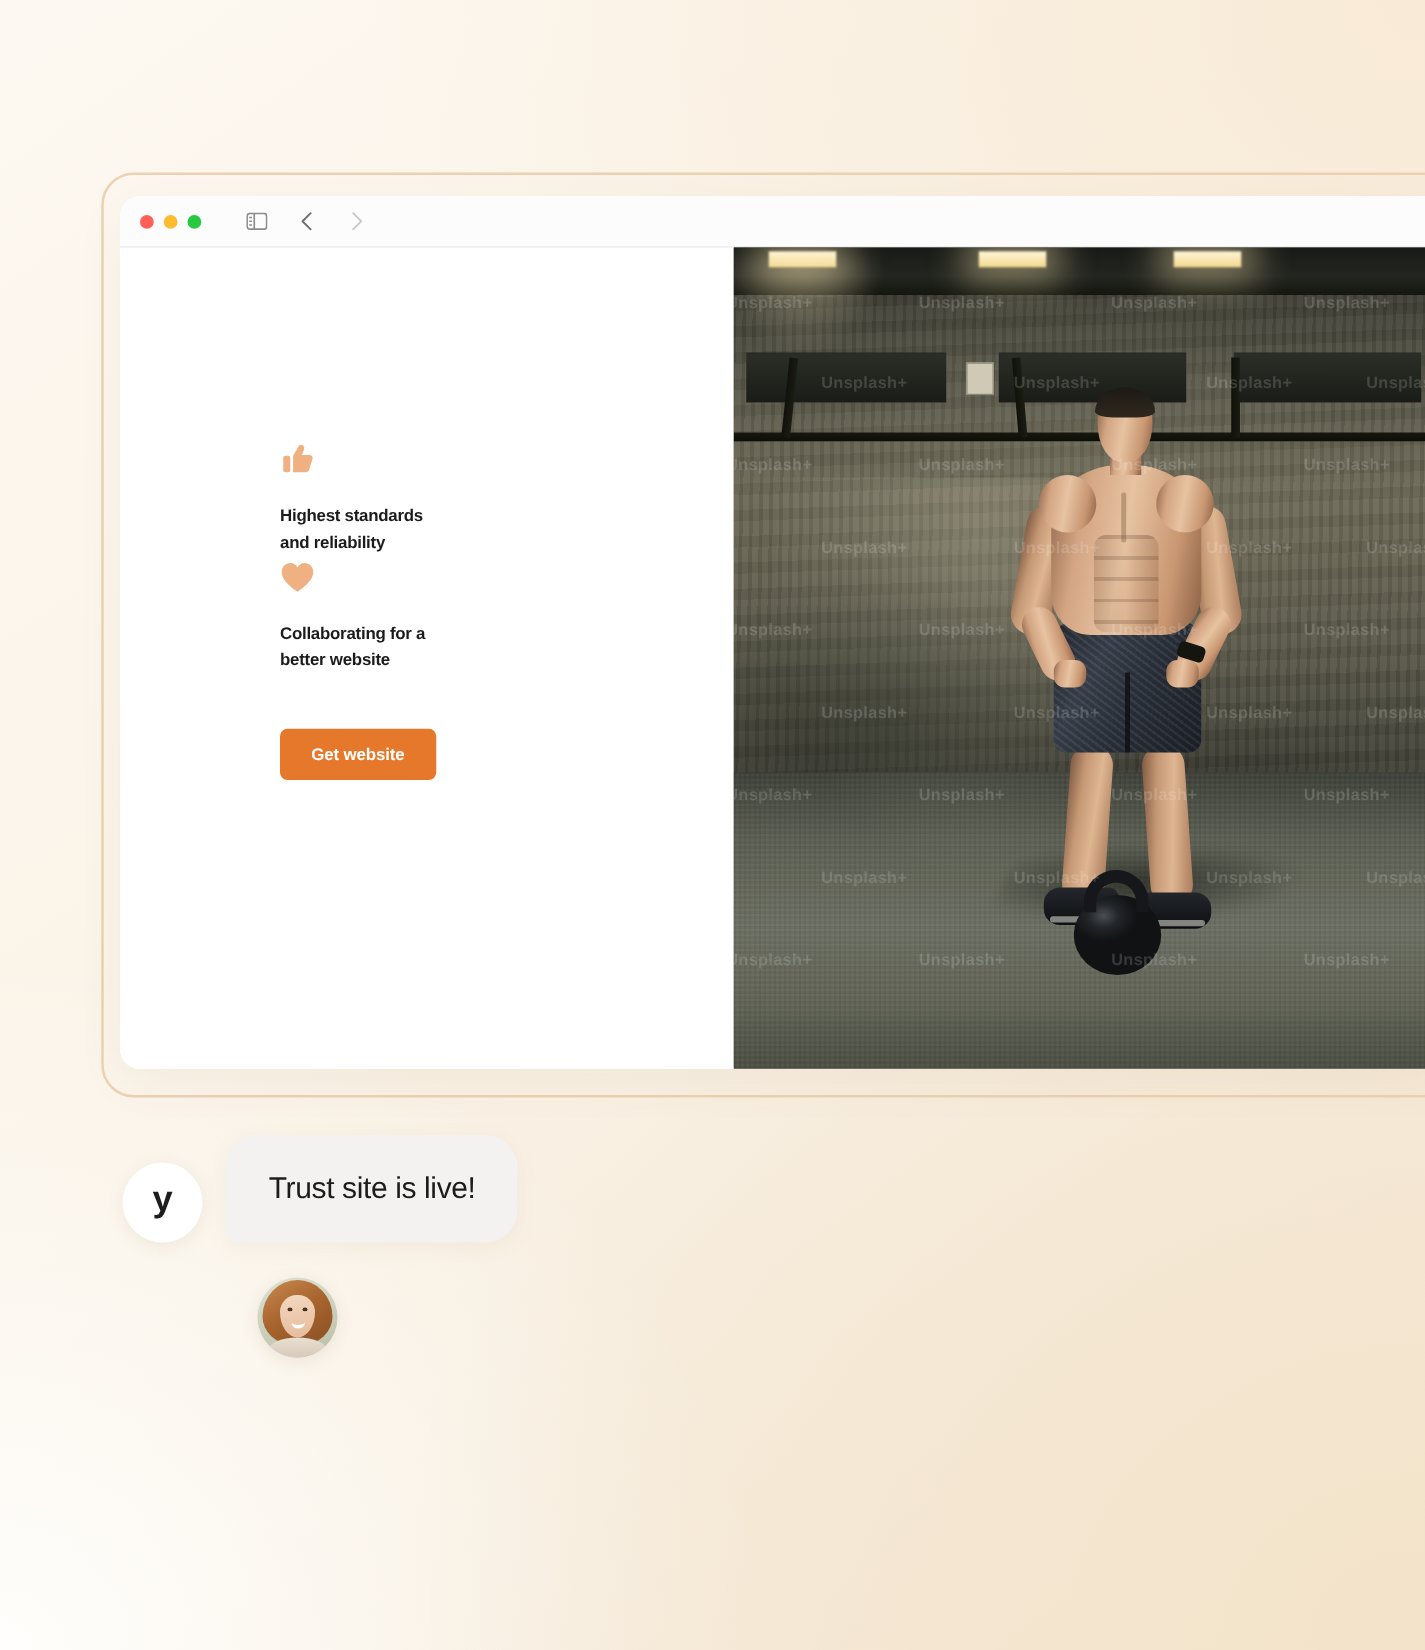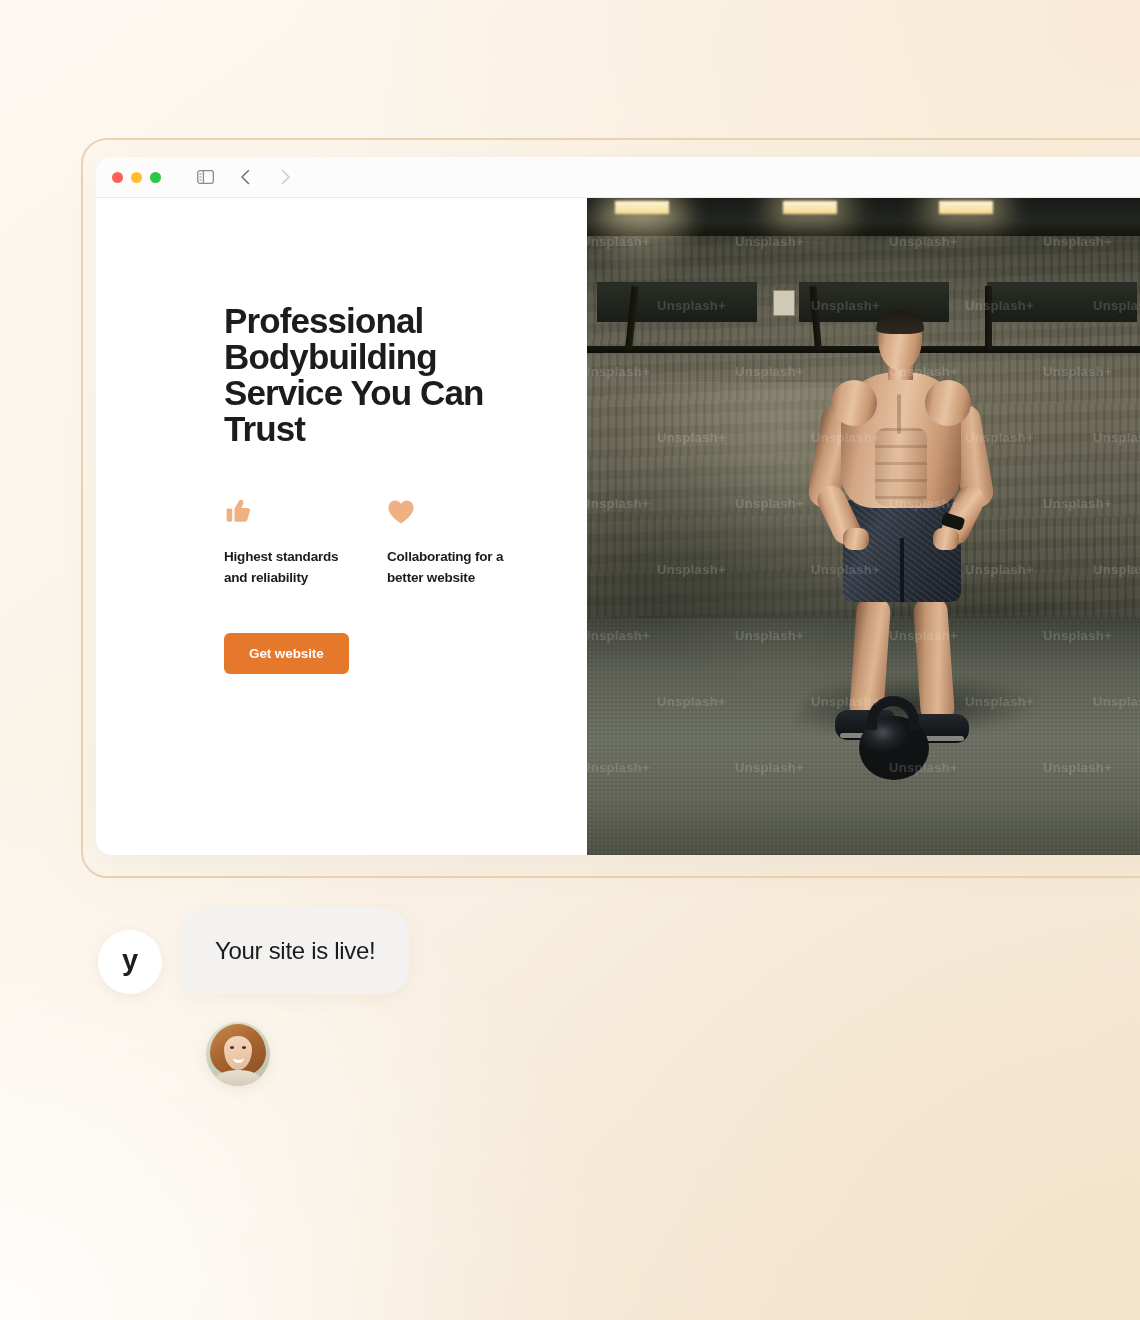--- a/index.html
+++ b/index.html
@@ -91,21 +91,21 @@
     font-weight:800; color:#1c1c1c;
     letter-spacing:-.9px;
     max-width:290px;
   }
   .hero-p {
     margin-top:27px;
     font-size:13.5px; line-height:1.73;
     color:#7b7b7b; max-width:280px;
   }
 
-  .features { display:flex; margin-top:48px; }
+  .features { display:flex; margin-top:48px;flex-direction:column; }
   .feature { width:163px; }
   .feat-icon { height:30px; display:flex; align-items:flex-end; }
   .feat-label {
     margin-top:22px;
     font-size:13.5px; line-height:1.55;
     font-weight:700; color:#1c1c1c; letter-spacing:-.2px;
     max-width:140px;
   }
 
   .cta {
@@ -391,21 +391,20 @@
             <polyline points="2.5,1.5 9,8 2.5,14.5" fill="none" stroke="#c9c9c9" stroke-width="1.5" stroke-linecap="round" stroke-linejoin="round"></polyline>
           </svg>
         </div>
       </div>
 
     </div>
 
     <div class="site">
 
       <div class="site-left">
-        <h1 class="hero-h1">Professional Bodybuilding Service You Can Trust</h1>
 
         <div class="features">
 
           <div class="feature">
             <div class="feat-icon">
               <svg width="28" height="28" viewBox="0 0 28 28">
                 <path d="M10.5 11.6 L15.2 3.4 a2.6 2.6 0 0 1 4 3.1 L17.6 11 h6.1 a2.4 2.4 0 0 1 2.3 3.1 l-2.6 8.4 a3.1 3.1 0 0 1 -3 2.2 h-9.9 Z" fill="#f0b182"></path>
                 <rect x="2.6" y="11.6" width="5.6" height="13.1" rx="1.6" fill="#f0b182"></rect>
               </svg>
             </div>
@@ -539,21 +538,21 @@
     </div>
   </div>
 
   <div class="chat">
 
     <div class="row-1">
       <div class="avatar-y">
         <span>y</span>
       </div>
       <div class="bubble bubble-1">
-        <div class="txt">Your site is live!</div>
+        <div class="txt">Trust site is live!</div>
       </div>
     </div>
 
     <div class="row-2">
       <div class="avatar-photo">
         <div class="ap-hair"></div>
         <div class="ap-face"></div>
         <div class="ap-eye l"></div>
         <div class="ap-eye r"></div>
         <div class="ap-smile"></div>

